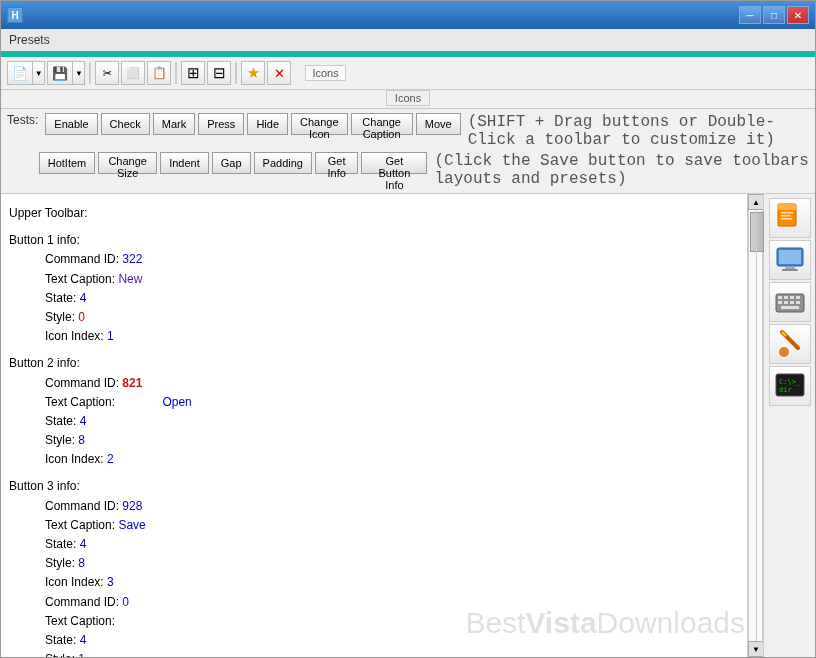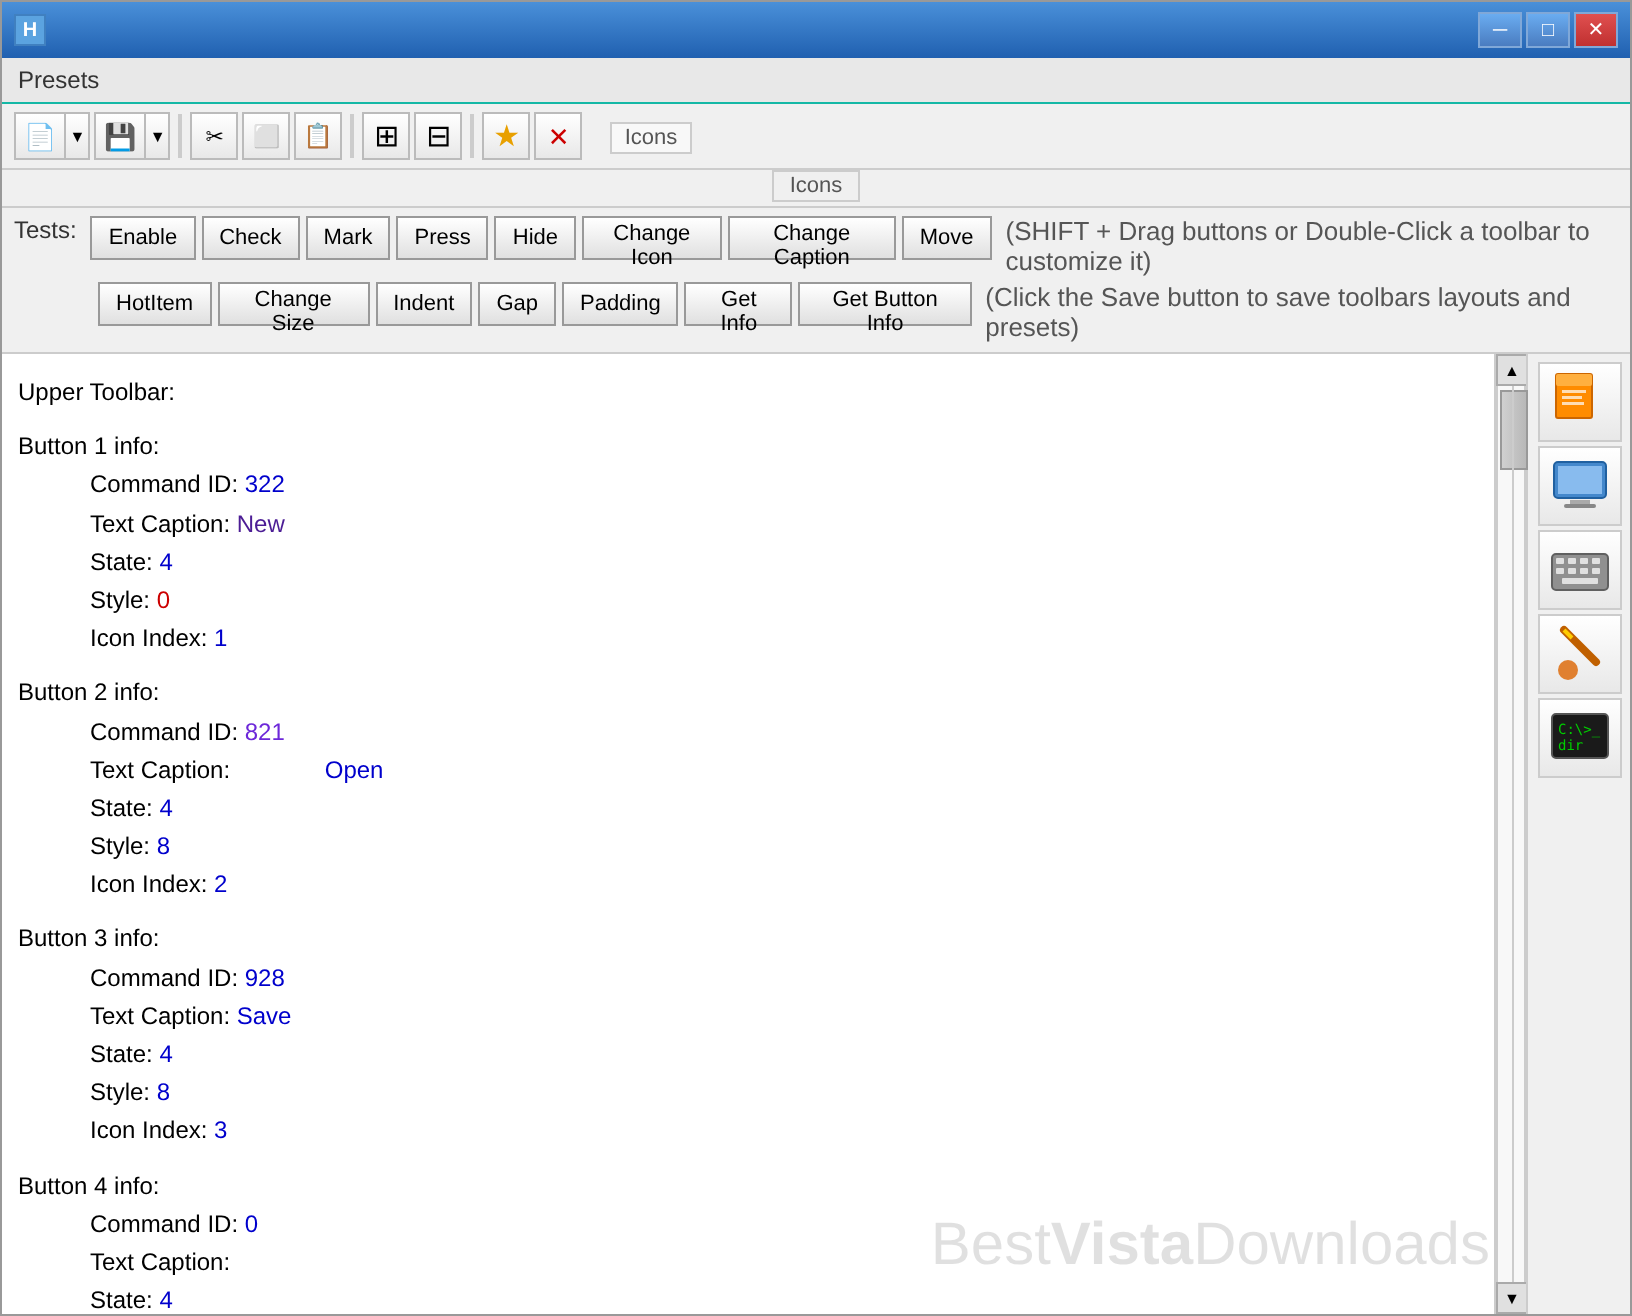--- a/index.html
+++ b/index.html
@@ -62,21 +62,21 @@
       cursor: pointer;
       display: flex;
       align-items: center;
       justify-content: center;
     }
     .title-btn.close {
       background: linear-gradient(to bottom, #e05050, #c03030);
     }
     .presets-bar {
       background: #e8e8e8;
-      border-bottom: 1px solid #14b8a6;
+      border-bottom: 6px solid #14b8a6;
       padding: 4px 8px;
       font-size: 12px;
       color: #333;
     }
     .toolbar-area {
       background: #f0f0f0;
       border-bottom: 1px solid #ccc;
       padding: 4px 6px;
       display: flex;
       align-items: center;
@@ -126,23 +126,24 @@
     }
     .test-btn {
       border: 1px solid #999;
       background: linear-gradient(to bottom, #ffffff, #e0e0e0);
       padding: 2px 8px;
       font-size: 11px;
       cursor: pointer;
       height: 22px;
     }
     .hint-text {
-      font-size: 13px;
+      font-size: 16px;
       color: #555;
       margin-left: 4px;
+      font-family: Liberation Mono, monospace;
     }
     .content-area {
       display: flex;
       flex: 1;
       overflow: hidden;
     }
     .main-content {
       flex: 1;
       background: white;
       overflow-y: auto;
@@ -349,37 +350,36 @@
       <div class="indent">
         <div>Command ID: <span style="color:#0000cc;">322</span></div>
         <div>Text Caption: <span style="color:#4c1d95;">New</span></div>
         <div>State: <span style="color:#0000cc;">4</span></div>
         <div>Style: <span style="color:#cc0000;">0</span></div>
         <div>Icon Index: <span style="color:#0000cc;">1</span></div>
       </div>
 
       <div class="button-header">Button 2 info:</div>
       <div class="indent">
-        <div>Command ID: <span style="color:#6d28d9;">821</span></div>
+        <div>Command ID: <span style="color:#b91c1c;font-weight:bold;">821</span></div>
         <div>Text Caption: <span style="color:#0000cc;margin-left:44px;">Open</span></div>
         <div>State: <span style="color:#0000cc;">4</span></div>
         <div>Style: <span style="color:#0000cc;">8</span></div>
         <div>Icon Index: <span style="color:#0000cc;">2</span></div>
       </div>
 
       <div class="button-header">Button 3 info:</div>
       <div class="indent">
         <div>Command ID: <span style="color:#0000cc;">928</span></div>
         <div>Text Caption: <span style="color:#0000cc;">Save</span></div>
         <div>State: <span style="color:#0000cc;">4</span></div>
         <div>Style: <span style="color:#0000cc;">8</span></div>
         <div>Icon Index: <span style="color:#0000cc;">3</span></div>
       </div>
 
-      <div class="button-header">Button 4 info:</div>
       <div class="indent">
         <div>Command ID: <span style="color:#0000cc;">0</span></div>
         <div>Text Caption: <span style="color:#0000cc;"></span></div>
         <div>State: <span style="color:#0000cc;">4</span></div>
         <div>Style: <span style="color:#0000cc;">1</span></div>
 
       </div>
 
       <div style="position:absolute; bottom:10px; right:70px; font-size:30px; color:rgba(0,0,0,0.12); pointer-events:none; white-space:nowrap;">
         <span>Best</span><span style="font-weight:bold;">Vista</span><span>Downloads</span>

